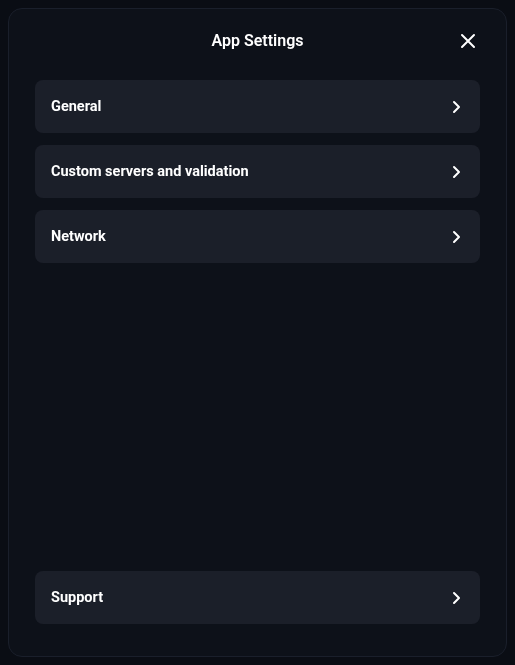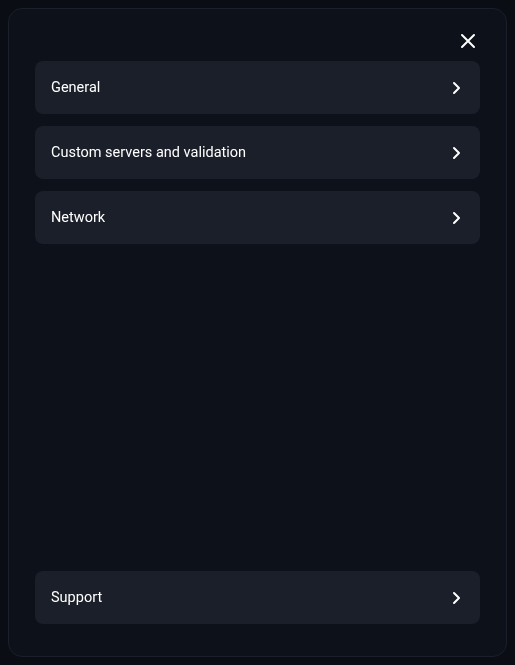--- a/index.html
+++ b/index.html
@@ -58,21 +58,21 @@
       border-radius: 8px;
       padding: 18px 16px;
       display: flex;
       align-items: center;
       justify-content: space-between;
       cursor: pointer;
     }
     .settings-item-label {
       color: #ffffff;
       font-size: 14.5px;
-      font-weight: 400;
+      font-weight: 700;
     }
     .chevron {
       color: #ffffff;
       display: flex;
       align-items: center;
     }
     .toggle {
       width: 52px;
       height: 28px;
       background: #000000;
@@ -96,20 +96,21 @@
       margin-top: auto;
       padding-bottom: 10px;
       text-align: right;
     }
   </style>
 </head>
 <body>
 
 <div class="modal">
   <div class="header">
+    <div class="title">App Settings</div>
     <div class="close-btn">
       <svg width="20" height="20" viewBox="0 0 20 20" fill="none">
         <path d="M4 4L16 16M16 4L4 16" stroke="currentColor" stroke-width="2" stroke-linecap="round"></path>
       </svg>
     </div>
   </div>
 
   <div class="settings-list">
     <div class="settings-item">
       <span class="settings-item-label">General</span>

